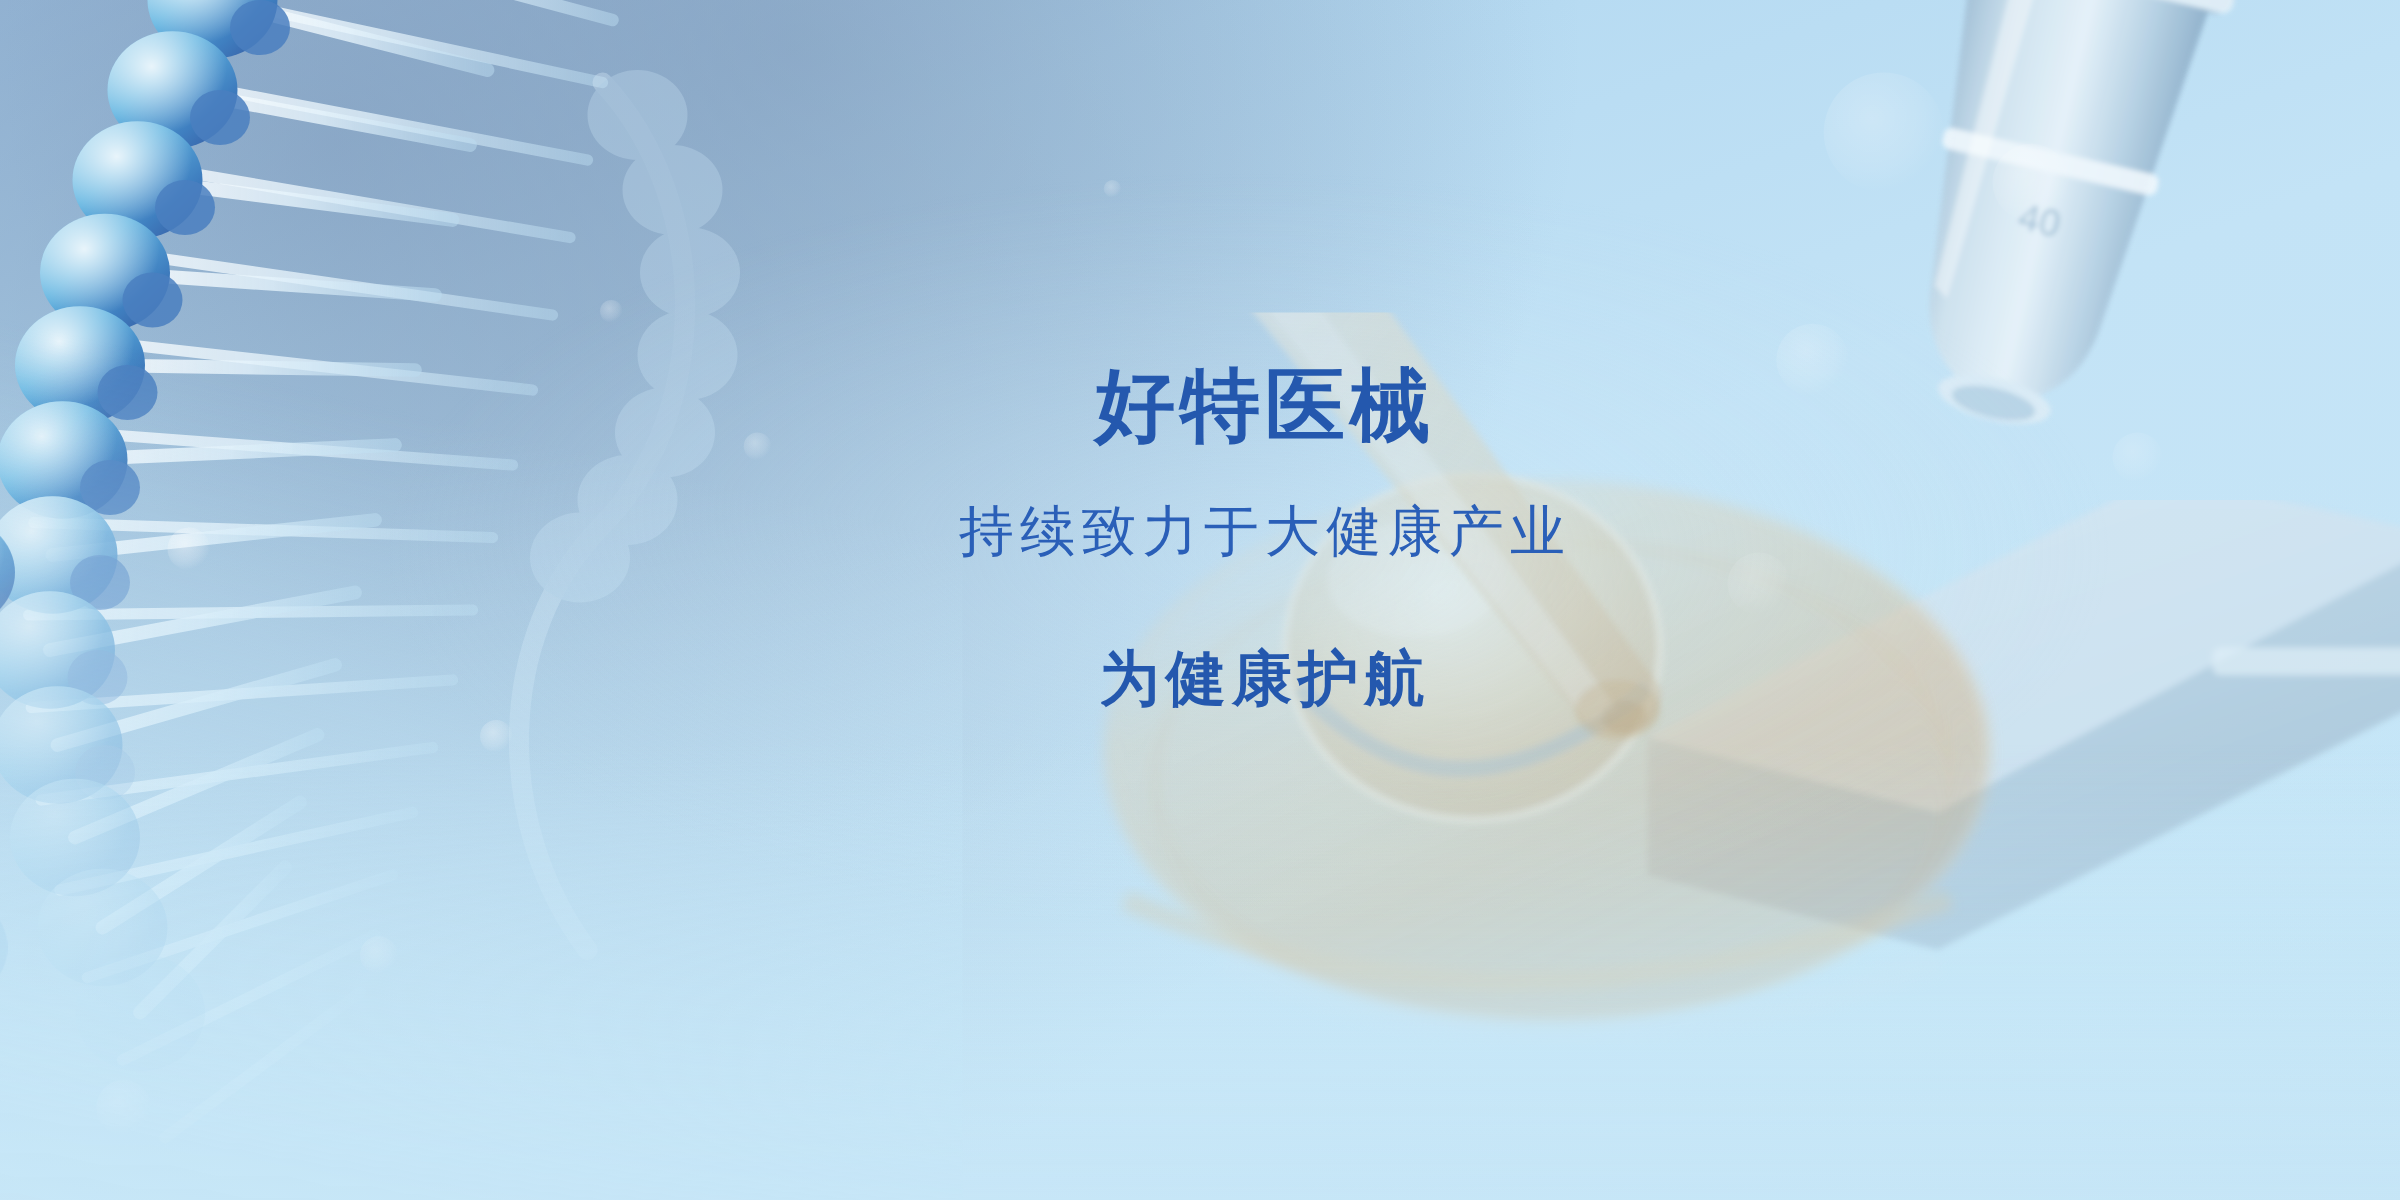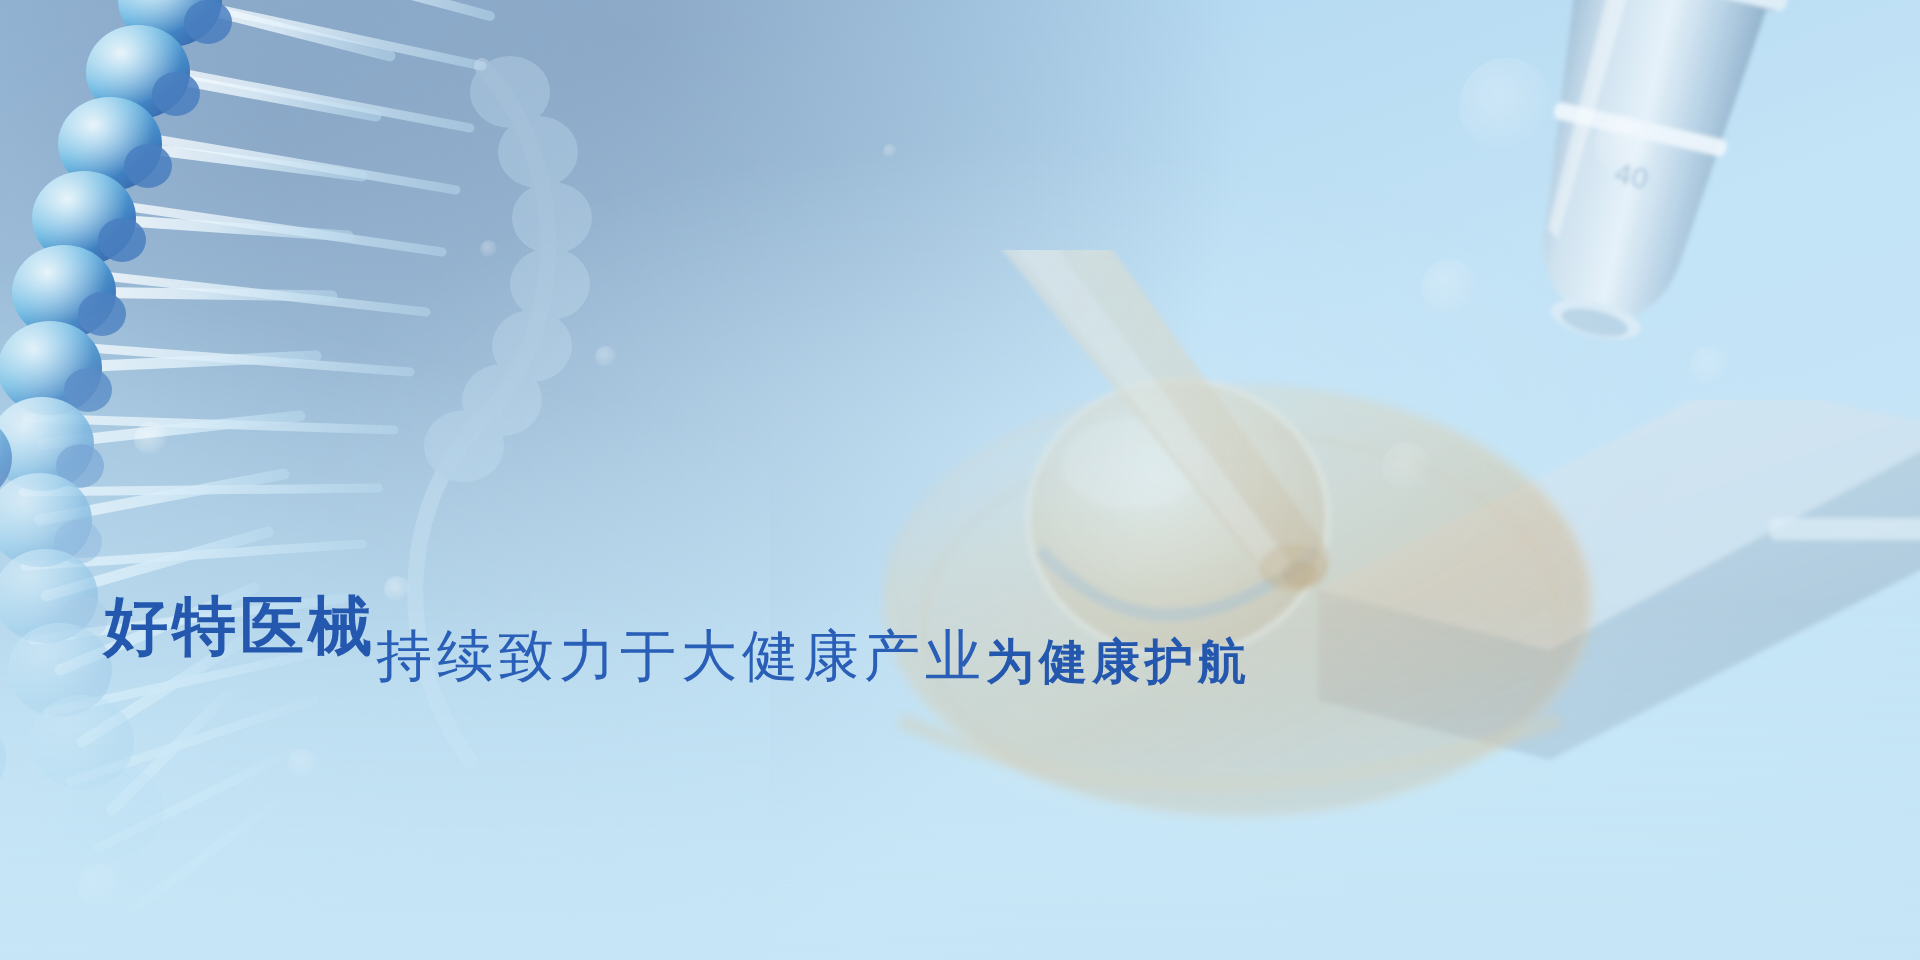--- a/index.html
+++ b/index.html
@@ -36,26 +36,26 @@
            opacity:.72; mix-blend-mode:normal; }
 
   
   #wash { position:absolute; inset:0; pointer-events:none;
           background:
             radial-gradient(ellipse 50% 44% at 52% 46%, rgba(205,233,249,0.42) 0%, rgba(205,233,249,0) 72%),
             linear-gradient(to bottom, rgba(255,255,255,0) 62%, rgba(200,231,247,0.45) 88%, rgba(199,230,247,0.72) 100%); }
 
   
   #copy { position:absolute; left:0; top:0; width:1920px; height:960px;
-          display:flex; flex-direction:row; align-items:center;
+          display:flex; flex-direction:column; align-items:center;
           padding-left:104px; padding-top:292px; }
   #title     { font-size:64px; font-weight:700; letter-spacing:4px; line-height:1;
                color:#2458ae; }
-  #subtitle  { font-size:56px; font-weight:400; letter-spacing:5px; line-height:1;
-               color:#2a5fb8; margin-top:60px; }
+  #subtitle  { font-size:44px; font-weight:400; letter-spacing:5px; line-height:1;
+               color:#2a5fb8; margin-top:48px; }
   #tagline   { font-size:48px; font-weight:700; letter-spacing:5px; line-height:1;
                color:#2458ae; margin-top:72px; }
 </style>
 </head>
 <body>
 
 <div id="hero">
 
   <div id="dna">
     <svg viewBox="0 0 900 1220" width="900" height="1220" xmlns="http://www.w3.org/2000/svg">

